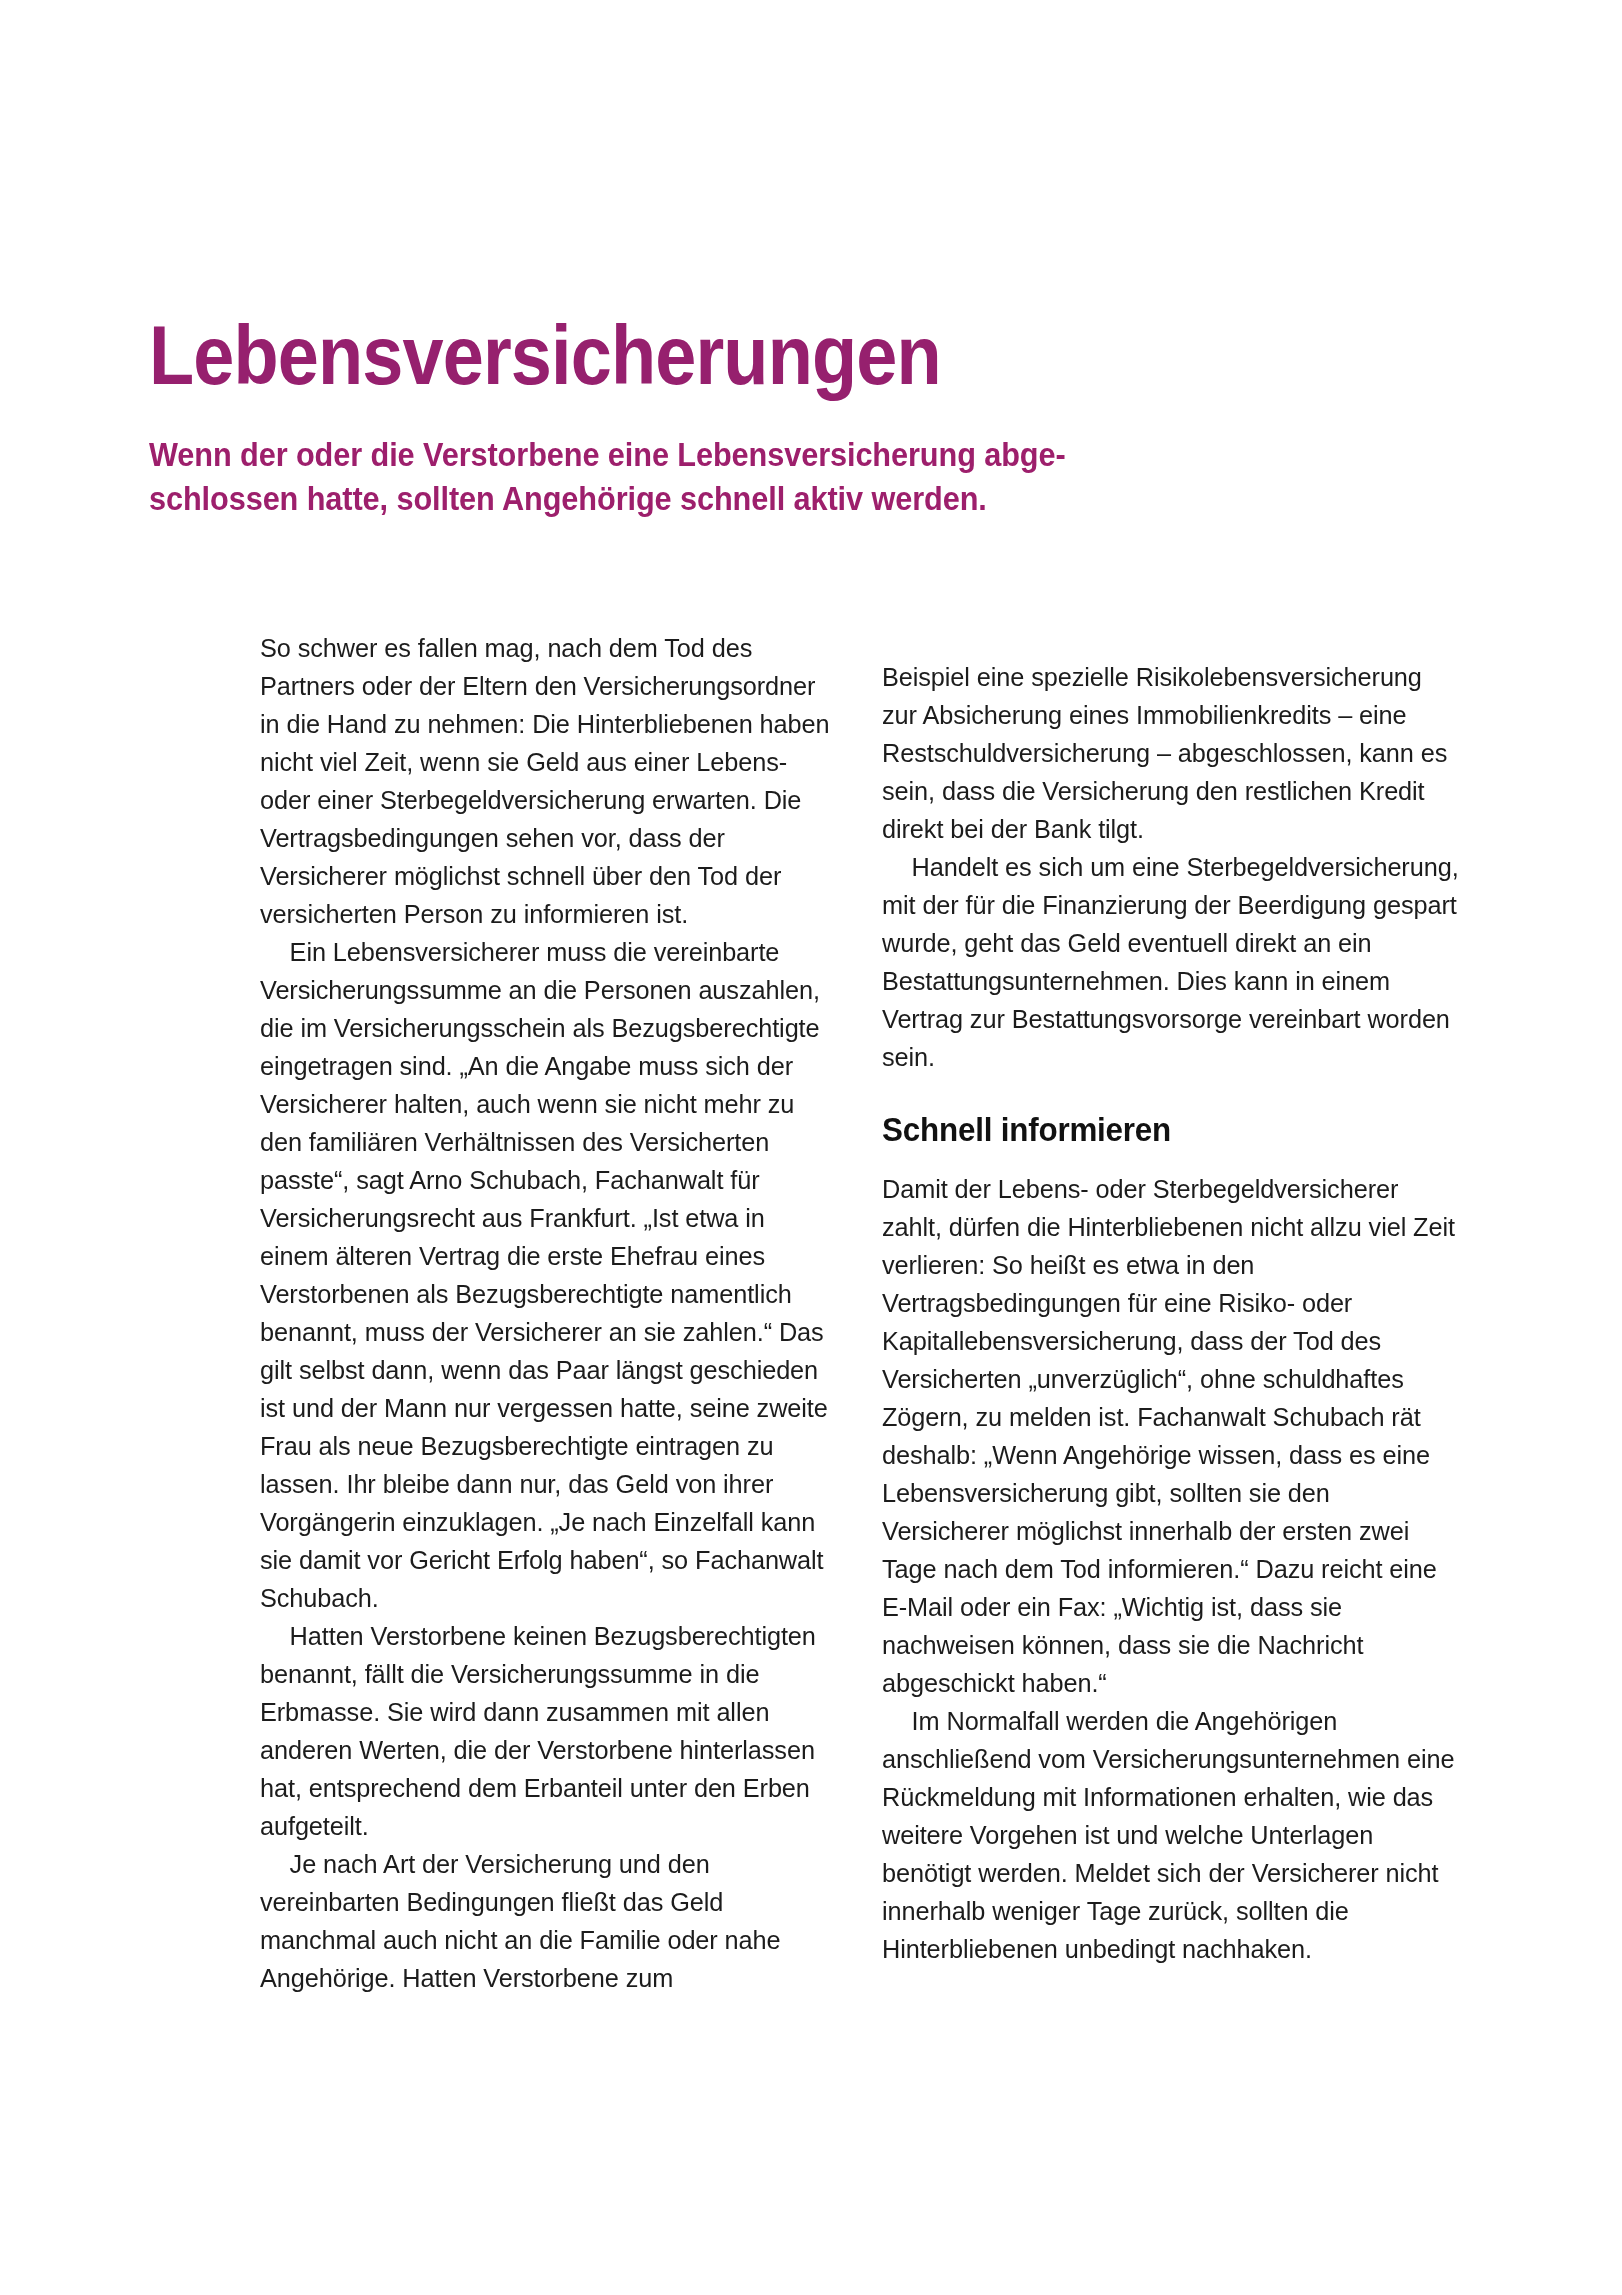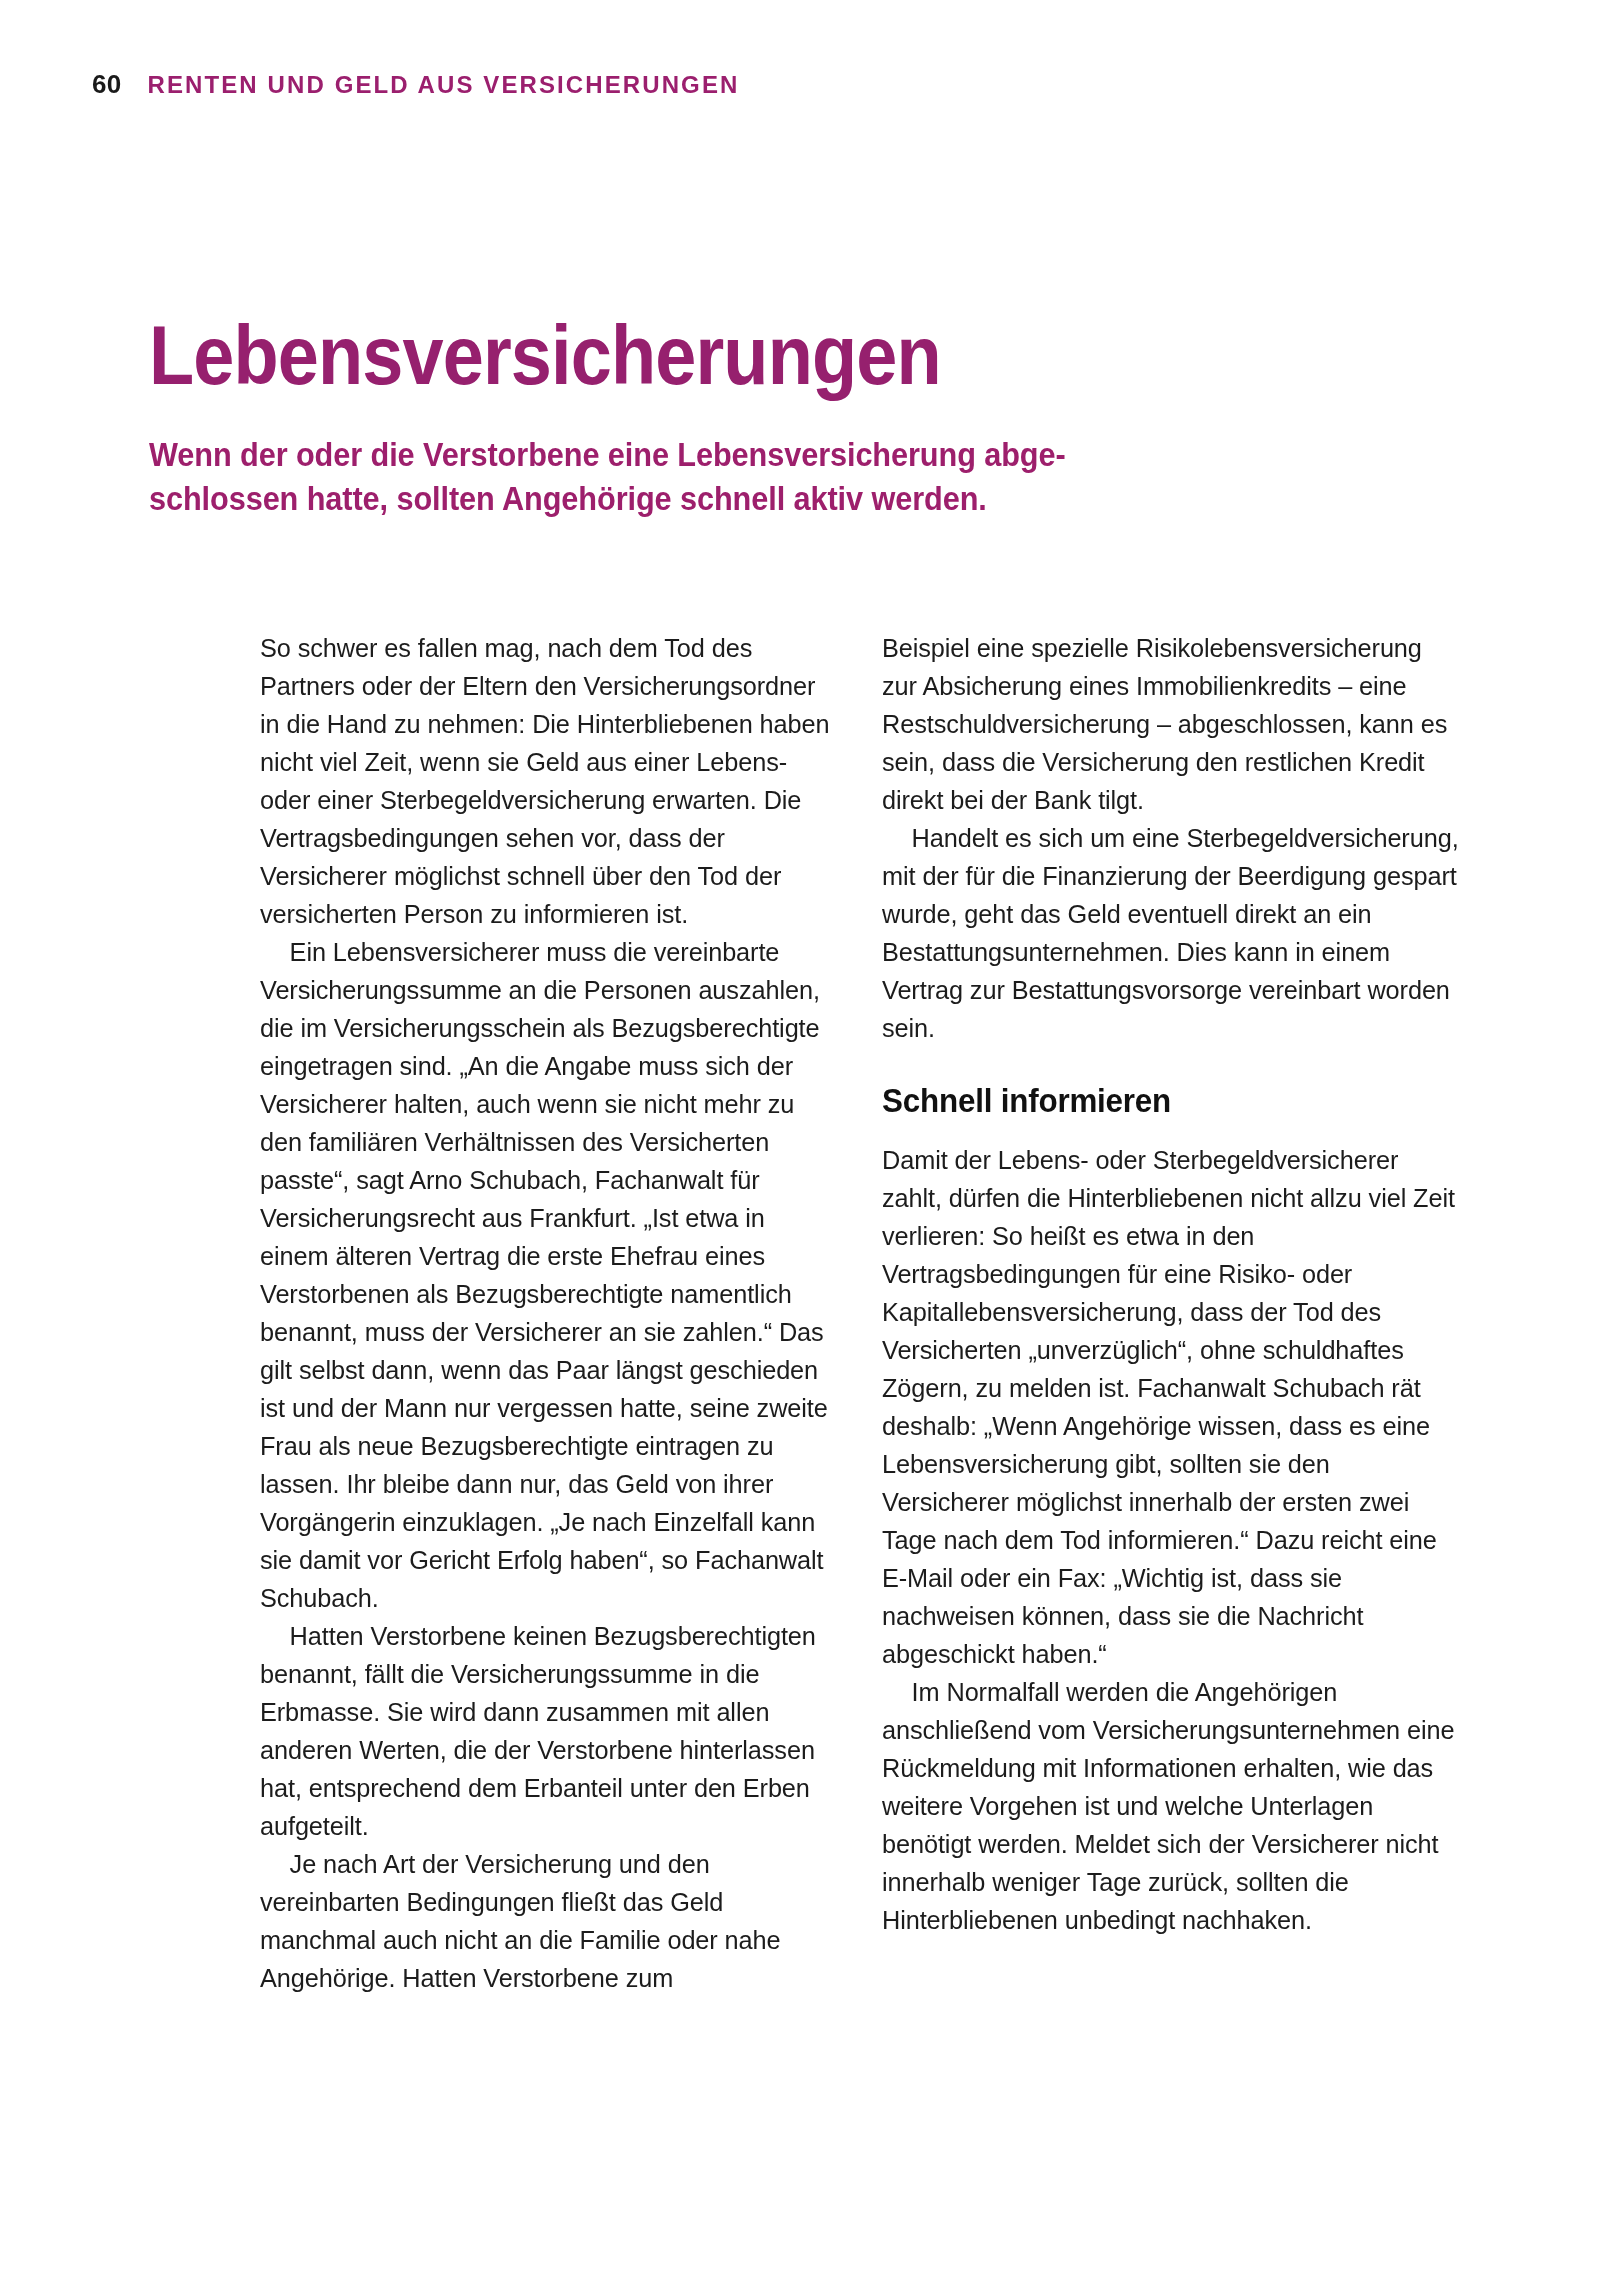--- a/index.html
+++ b/index.html
@@ -72,20 +72,21 @@
   .article-lead .lead-line { display: block; white-space: nowrap; }
 
   
   .columns {
     position: absolute;
     left: 260px;
     top: 629px;
     width: 1269px;
     display: flex;
     gap: 46px;
+    align-items: center;
   }
   .column {
     width: 576px;
     flex: 0 0 576px;
   }
   .column p {
     margin: 0;
     font-size: 26.5px;
     line-height: 38px;
     color: #1c1c1c;
@@ -109,24 +110,20 @@
     letter-spacing: -0.2px;
     transform: scaleX(0.95);
     transform-origin: left top;
   }
 </style>
 </head>
 <body>
 
 <div class="page">
 
-  <div class="running-header">
-    <span class="folio">60</span>
-    <span class="section-label">RENTEN UND GELD AUS VERSICHERUNGEN</span>
-  </div>
 
   <h1 class="article-title">Lebensversicherungen</h1>
 
   <div class="article-lead">
     <span class="lead-line">Wenn der oder die Verstorbene eine Lebensversicherung abge-</span>
     <span class="lead-line">schlossen hatte, sollten Angehörige schnell aktiv werden.</span>
   </div>
 
   <div class="columns">
 

